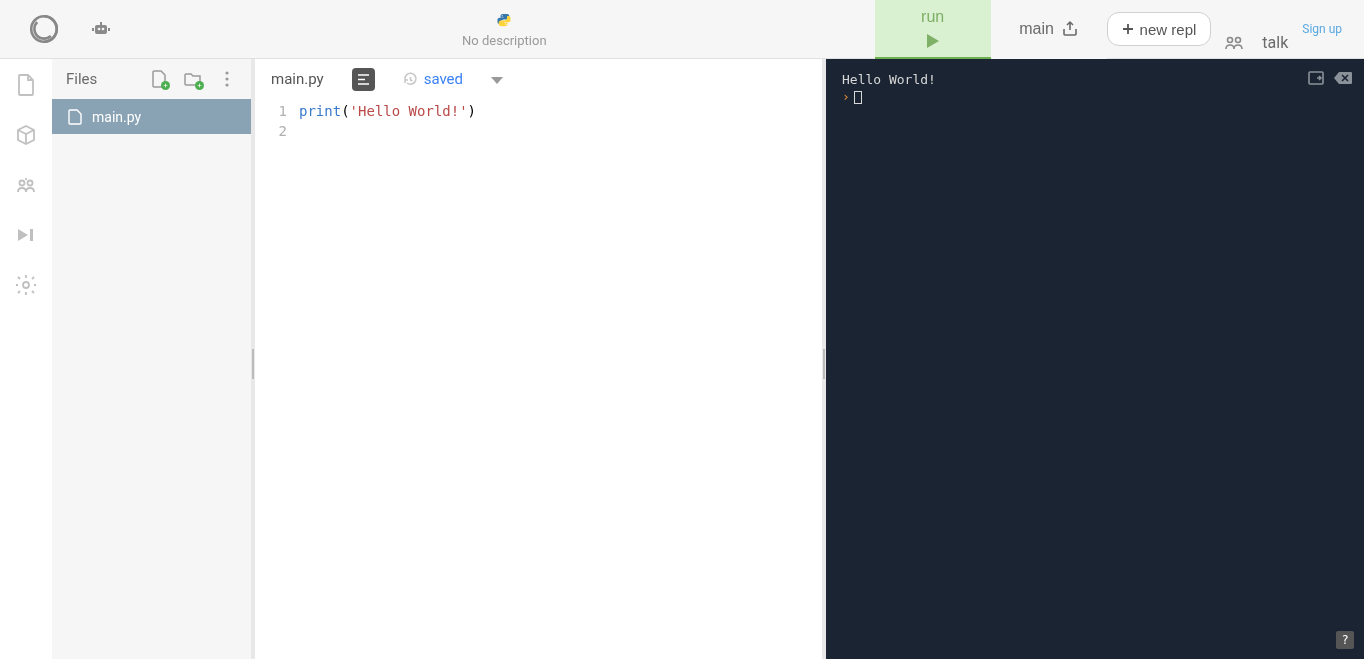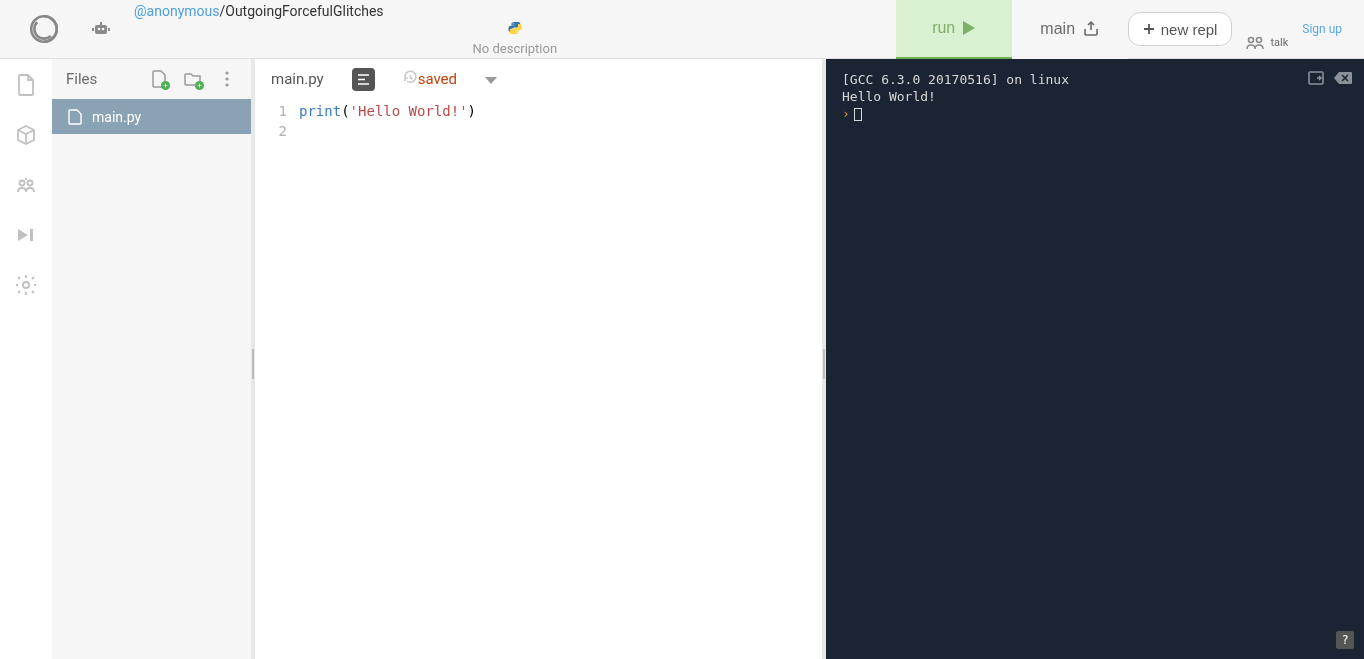--- a/index.html
+++ b/index.html
@@ -7,25 +7,25 @@
 
 .header { height: 59px; display: flex; align-items: center; background: #f6f6f6; border-bottom: 1px solid #e0e0e0; }
 .logo { width: 48px; height: 48px; margin-left: 20px; display: flex; align-items: center; justify-content: center; }
 .robot-icon { width: 30px; margin-left: 18px; color: #8a8a8a; display: flex; align-items: center; justify-content: center; }
 .project-info { margin-left: 18px; flex: 1; }
 .project-title { font-size: 14px; color: #333; }
 .project-title .user { color: #4b9fe0; }
 .project-desc { display: flex; align-items: center; gap: 6px; margin-top: 2px; font-size: 13px; color: #9a9a9a; flex-direction: column; }
 .python-logo { width: 14px; height: 14px; }
 
-.run-btn { width: 116px; height: 59px; background: #d9f0d1; color: #7fb068; display: flex; align-items: center; justify-content: center; gap: 8px; font-size: 16px; cursor: pointer; border: none; border-bottom: 2px solid #6fb04e; }
+.run-btn { width: 116px; height: 59px; background: #d9f0d1; color: #7fb068; display: flex; align-items: center; justify-content: center; gap: 8px; font-size: 16px; cursor: pointer; border: none; border-bottom: 2px solid #6fb04e; flex-direction: column; }
 .share-btn { width: 116px; height: 59px; background: #f6f6f6; color: #6b6b6b; display: flex; align-items: center; justify-content: center; gap: 8px; font-size: 16px; cursor: pointer; border: none; }
 .right-actions { display: flex; align-items: center; gap: 14px; margin-left: auto; padding-right: 22px; }
 .new-repl-btn { height: 34px; padding: 0 14px; background: #fff; border: 1px solid #d0d0d0; border-radius: 12px; display: flex; align-items: center; gap: 6px; font-size: 15px; color: #555; cursor: pointer; }
-.talk-btn { display: flex; align-items: center; gap: 6px; font-size: 11px; color: #6b6b6b; cursor: pointer; margin-top: 27px; }
+.talk-btn { display: flex; align-items: center; gap: 19px; font-size: 16px; color: #6b6b6b; cursor: pointer; margin-top: 27px; }
 .signup { font-size: 12px; color: #5aa8e0; cursor: pointer; }
 
 .main { display: flex; height: 600px; }
 
 .sidebar-nav { width: 52px; background: #fff; border-right: 0px solid #eee; display: flex; flex-direction: column; align-items: center; padding-top: 14px; gap: 26px; }
 .sidebar-nav .nav-icon { width: 24px; height: 24px; color: #c0c0c0; cursor: pointer; display: flex; align-items: center; justify-content: center; }
 
 .files-panel { width: 199px; background: #f6f6f6; }
 .files-header { height: 40px; display: flex; align-items: center; padding: 0 14px; gap: 14px; color: #6b6b6b; font-size: 15px; }
 .files-header .files-label { flex: 1; }
@@ -35,21 +35,21 @@
 .file-item.active { background: #8aa3b4; color: #fff; }
 .file-item.active svg { stroke: #fff; }
 
 .divider { width: 4px; background: #e8e8e8; position: relative; }
 .divider-handle { position: absolute; top: 290px; left: 1px; width: 2px; height: 30px; background: #bbb; }
 
 .editor-panel { flex: 1; display: flex; flex-direction: column; background: #fff; }
 .editor-tabs { height: 40px; display: flex; align-items: center; padding-left: 16px; gap: 28px; color: #8a8a8a; }
 .tab-name { color: #555; font-size: 15px; }
 .mini-chip { width: 23px; height: 23px; background: #555; border-radius: 4px; display:flex; align-items:center; justify-content:center; }
-.saved-label { display: flex; color: #c2410c; font-size: 15px; }
+.saved-label { display: flex; align-items: center; gap: 6px; color: #3b82f6; font-size: 15px; }
 .dropdown-caret { color: #999; cursor: pointer; }
 .code-area { flex: 1; display: flex; font-family: "Menlo", "Consolas", monospace; font-size: 14px; line-height: 20px; padding-top: 2px; }
 .gutter { width: 44px; text-align: right; padding-right: 12px; color: #b0b0b0; user-select: none; }
 .code-lines { flex: 1; white-space: pre; }
 .tok-fn { color: #3a7acb; }
 .tok-str { color: #b94a48; }
 .tok-punc { color: #000; }
 
 .terminal-panel { width: 538px; background: #1a2432; color: #d8d8d8; font-family: "Menlo", "Consolas", monospace; font-size: 13px; line-height: 17px; padding: 12px 16px; position: relative; }
 .term-icons { position: absolute; top: 12px; right: 12px; display: flex; gap: 10px; color: #8a9199; }
@@ -74,23 +74,20 @@
     <svg width="20" height="18" viewBox="0 0 20 18" fill="#8a8a8a">
         <rect x="4" y="5" width="12" height="9" rx="2"></rect>
         <circle cx="8" cy="9" r="1.3" fill="#f6f6f6"></circle>
         <circle cx="12" cy="9" r="1.3" fill="#f6f6f6"></circle>
         <rect x="9" y="2" width="2" height="3"></rect>
         <rect x="1" y="8" width="2" height="3"></rect>
         <rect x="17" y="8" width="2" height="3"></rect>
       </svg>
   </div>
   <div class="project-info">
-    <div class="project-title">
-      <span class="user">@anonymous</span><span>/OutgoingForcefulGlitches</span>
-    </div>
     <div class="project-desc">
       <span class="python-logo">
         <svg width="14" height="14" viewBox="0 0 32 32">
             <path fill="#3776ab" d="M15 2c-4 0-7 1-7 5v3h8v1H6c-4 0-5 3-5 7s1 7 5 7h3v-4c0-4 3-6 7-6h7c3 0 5-2 5-5V7c0-4-3-5-7-5h-6zm-3 3a1.5 1.5 0 1 1 0 3 1.5 1.5 0 0 1 0-3z"></path>
             <path fill="#ffd43b" d="M17 30c4 0 7-1 7-5v-3h-8v-1h10c4 0 5-3 5-7s-1-7-5-7h-3v4c0 4-3 6-7 6H9c-3 0-5 2-5 5v3c0 4 3 5 7 5h6zm3-3a1.5 1.5 0 1 1 0-3 1.5 1.5 0 0 1 0 3z"></path>
           </svg>
       </span>
       <span>No description</span>
     </div>
   </div>
@@ -234,18 +231,17 @@
     <div class="term-icons">
       <span><svg width="16" height="14" viewBox="0 0 16 14" fill="none" stroke="#8a9199" stroke-width="1.6">
             <rect x="1" y="1" width="14" height="12" rx="1"></rect>
             <path d="M9 7h4M11 5l2 2-2 2"></path>
           </svg></span>
       <span><svg width="18" height="12" viewBox="0 0 18 12" fill="#8a9199">
             <path d="M5 0h12a1 1 0 0 1 1 1v10a1 1 0 0 1-1 1H5L0 6l5-6z"></path>
             <path stroke="#1a2432" stroke-width="1.6" d="M8 3l6 6M14 3l-6 6"></path>
           </svg></span>
     </div>
-    <div>[GCC 6.3.0 20170516] on linux</div>
     <div>Hello World!</div>
     <div><span class="prompt-arrow">›</span><span class="cursor-box"></span></div>
     <div class="help-badge">?</div>
   </div>
 </div>
 
 </body></html>

